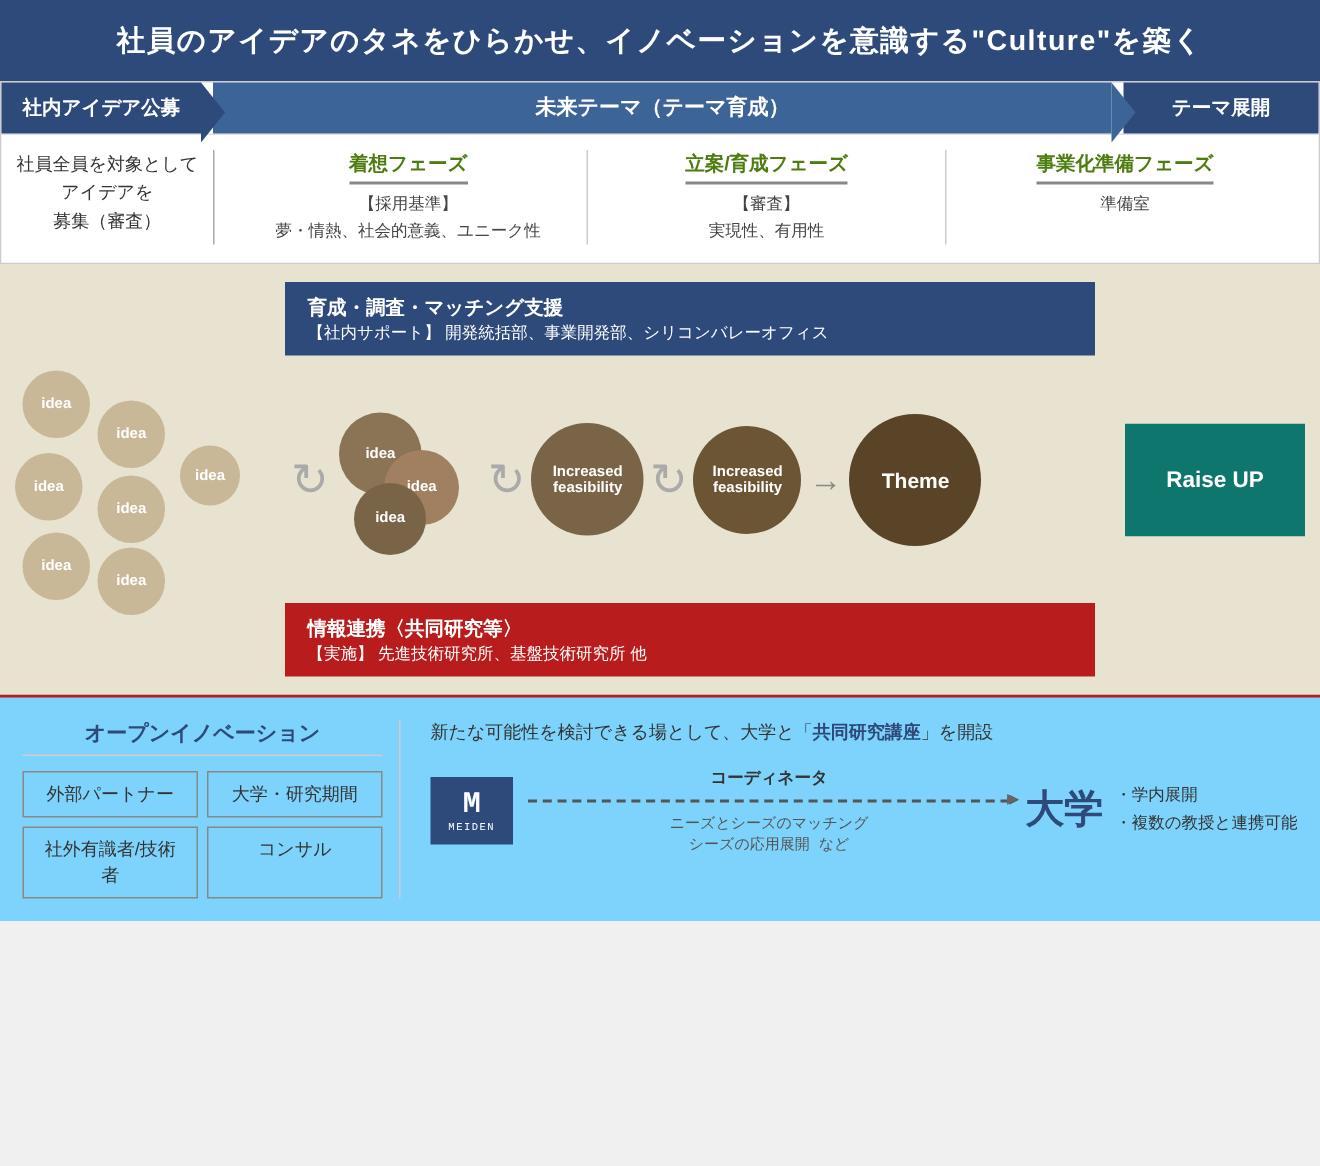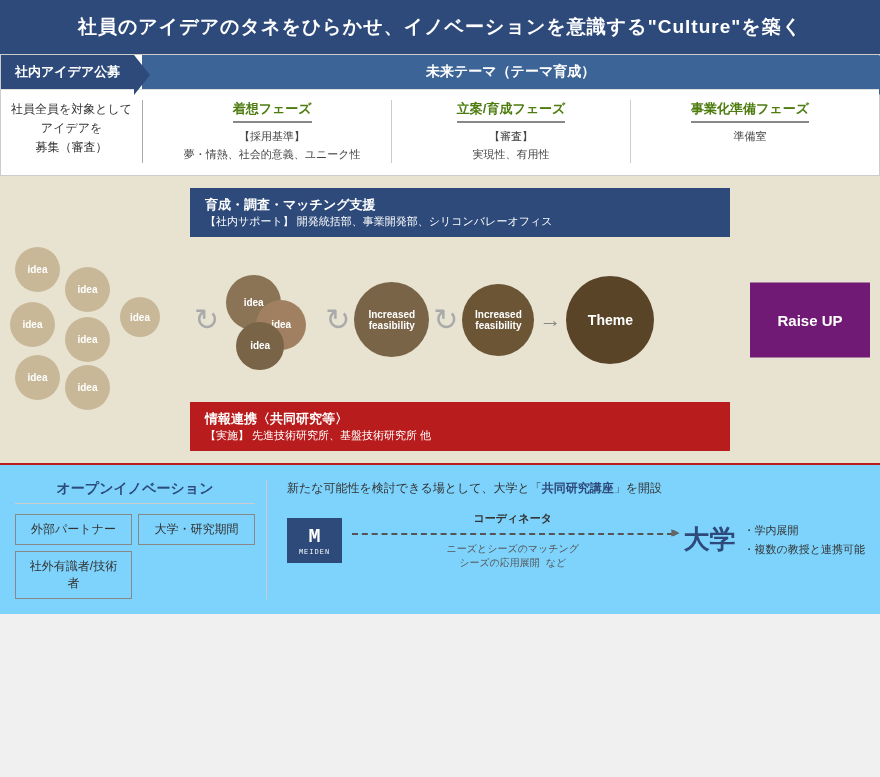--- a/index.html
+++ b/index.html
@@ -281,21 +281,21 @@
       background: #e8e3d0;
       min-height: 250px;
       overflow: hidden;
     }
 
     .raise-box {
       position: absolute;
       right: 10px;
       top: 50%;
       transform: translateY(-50%);
-      background: #701a75;
+      background: #0f766e;
       color: #fff;
       width: 120px;
       height: 75px;
       display: flex;
       align-items: center;
       justify-content: center;
       font-size: 15px;
       font-weight: bold;
       z-index: 3;
     }
@@ -375,20 +375,23 @@
   </div>
 
   <div class="process-section">
 
     <div class="process-header">
       <div class="process-label">
         <span>社内アイデア公募</span>
       </div>
       <div class="process-middle">
         <span>未来テーマ（テーマ育成）</span>
+      </div>
+      <div class="process-right">
+        <span>テーマ展開</span>
       </div>
     </div>
 
     <div class="sub-process-row">
       <div class="sub-left">
         <span>社員全員を対象として</span><br>
         <span>アイデアを</span><br>
         <span>募集（審査）</span>
       </div>
       <div class="sub-divider"></div>
@@ -476,20 +479,21 @@
   </div>
 
   <div class="bottom-section">
 
     <div class="open-innovation">
       <div class="open-title">オープンイノベーション</div>
       <div class="partner-grid">
         <div class="partner-box">外部パートナー</div>
         <div class="partner-box">大学・研究期間</div>
         <div class="partner-box">社外有識者/技術者</div>
+        <div class="partner-box">コンサル</div>
       </div>
     </div>
 
     <div class="collab-section">
       <div class="collab-title-text">
         <span>新たな可能性を検討できる場として、大学と「</span><strong>共同研究講座</strong><span>」を開設</span>
       </div>
 
       <div class="collab-row">
 

